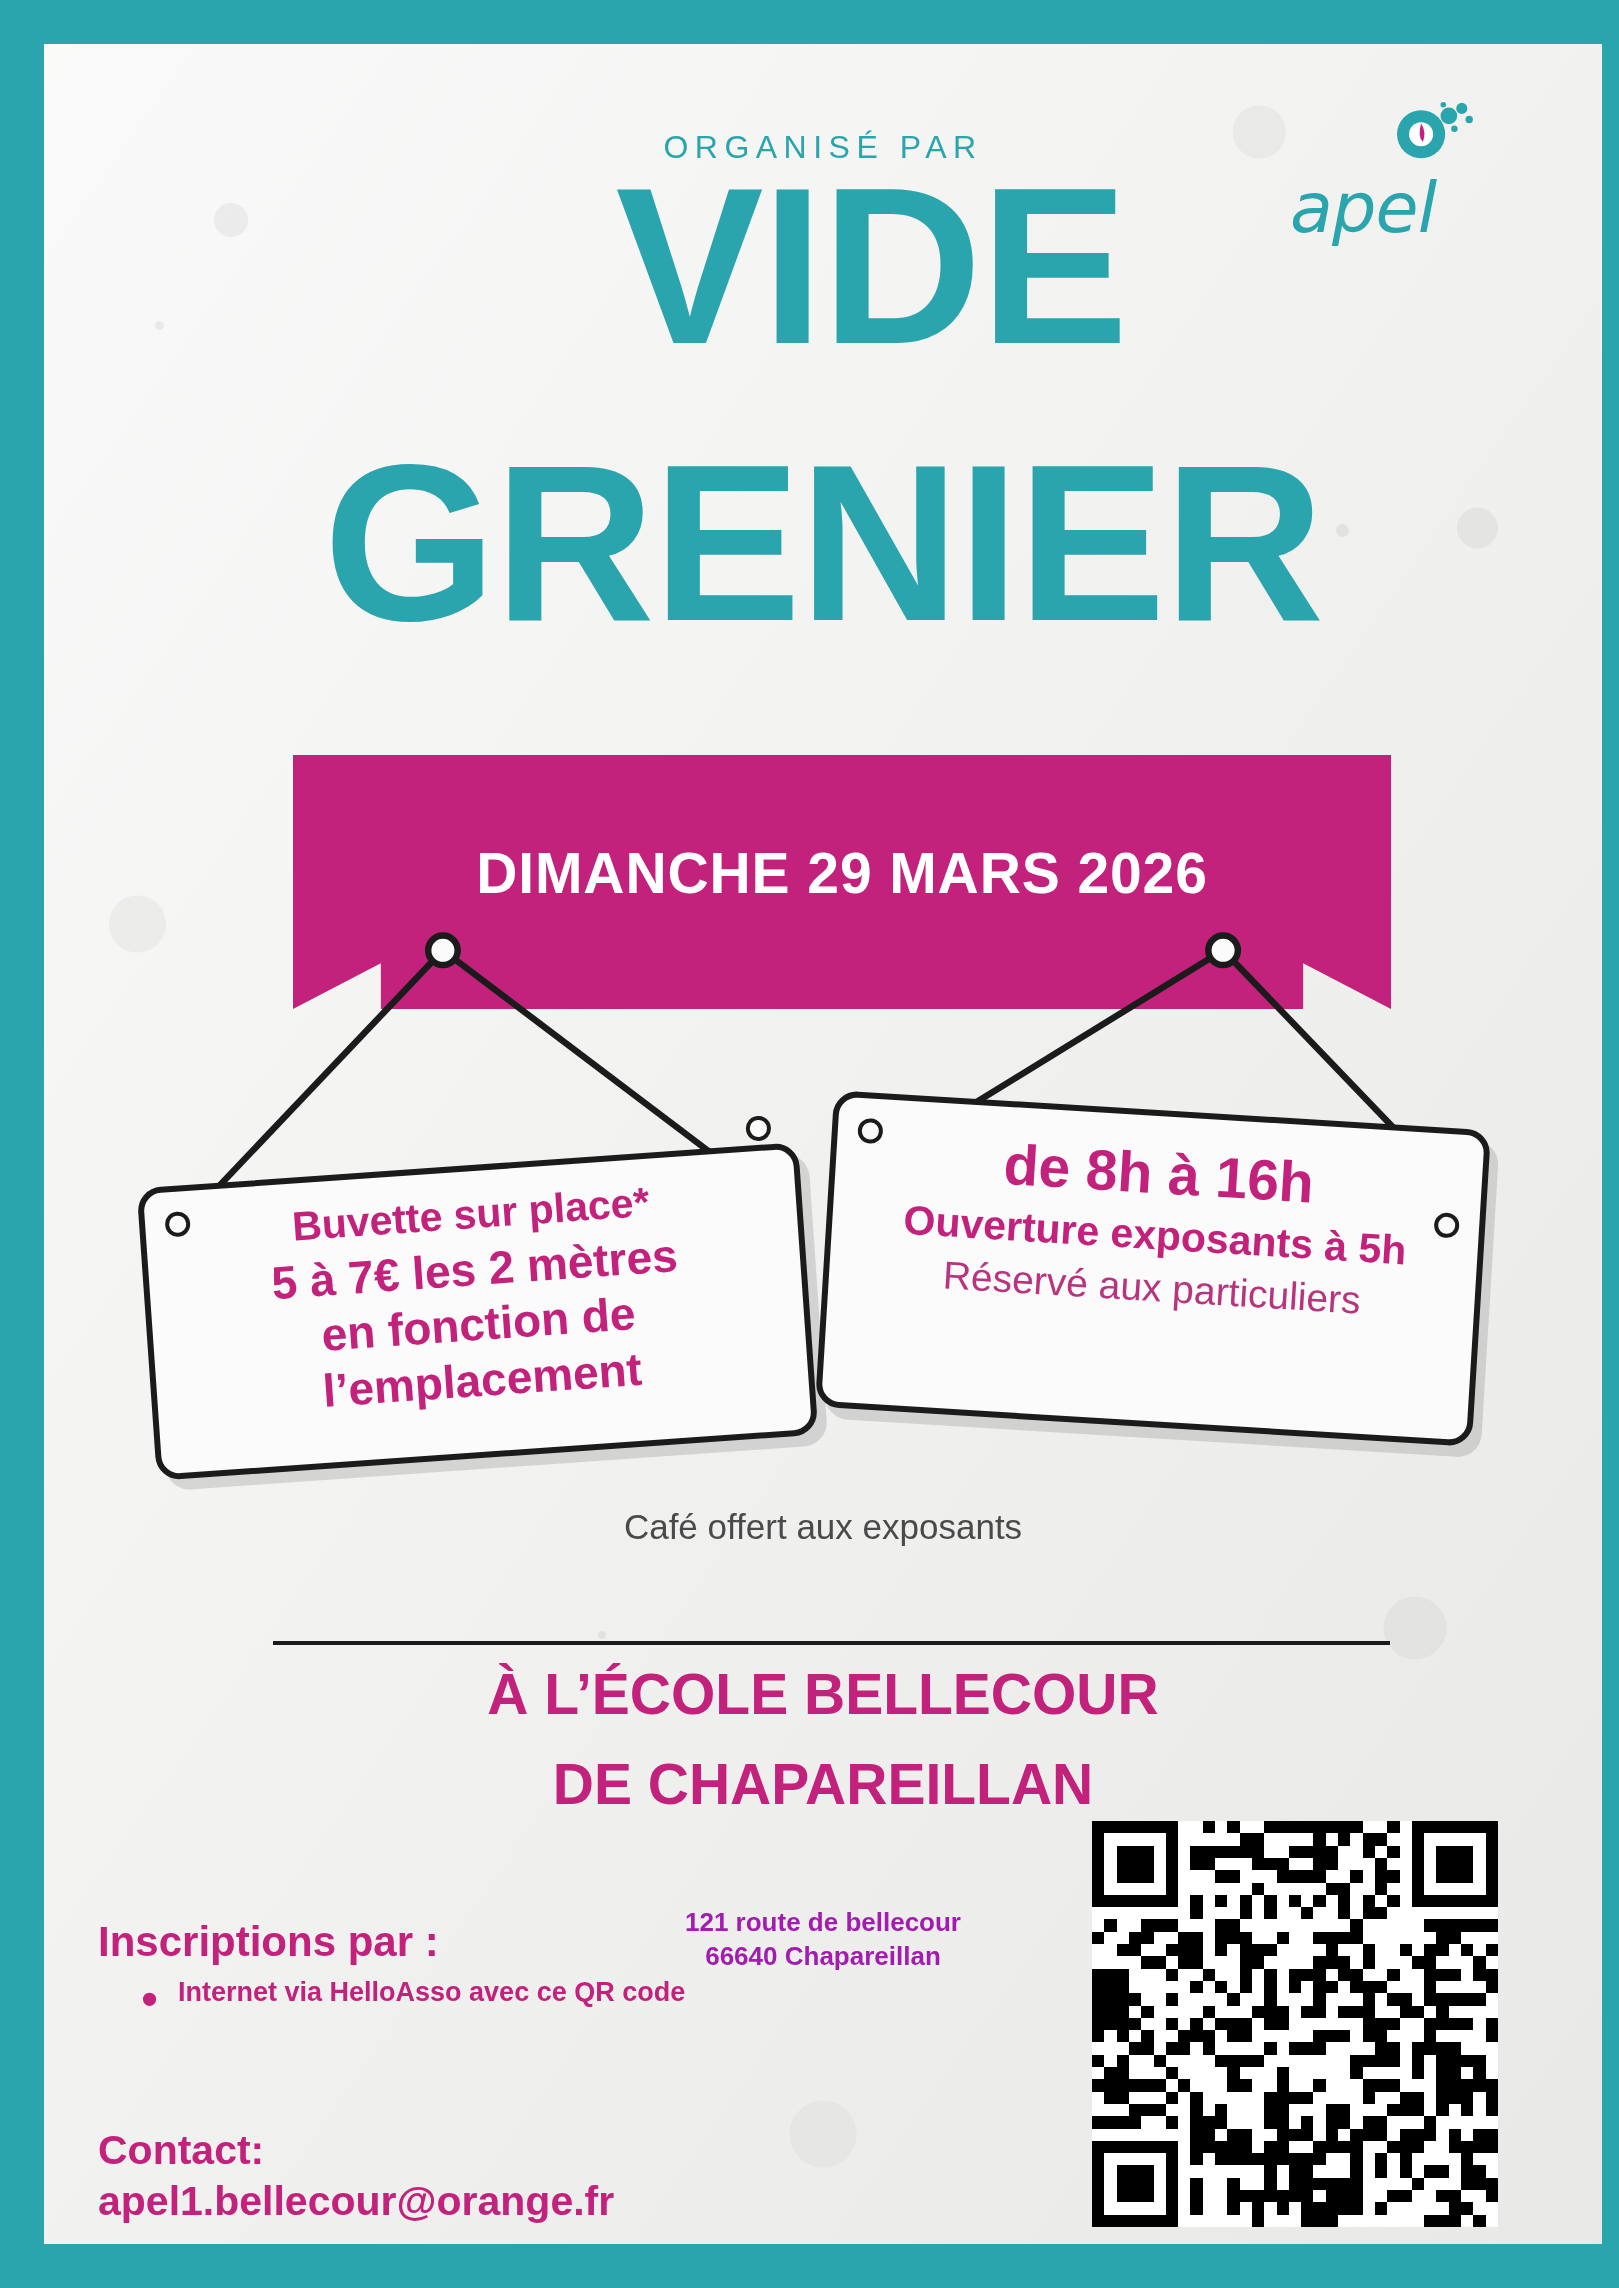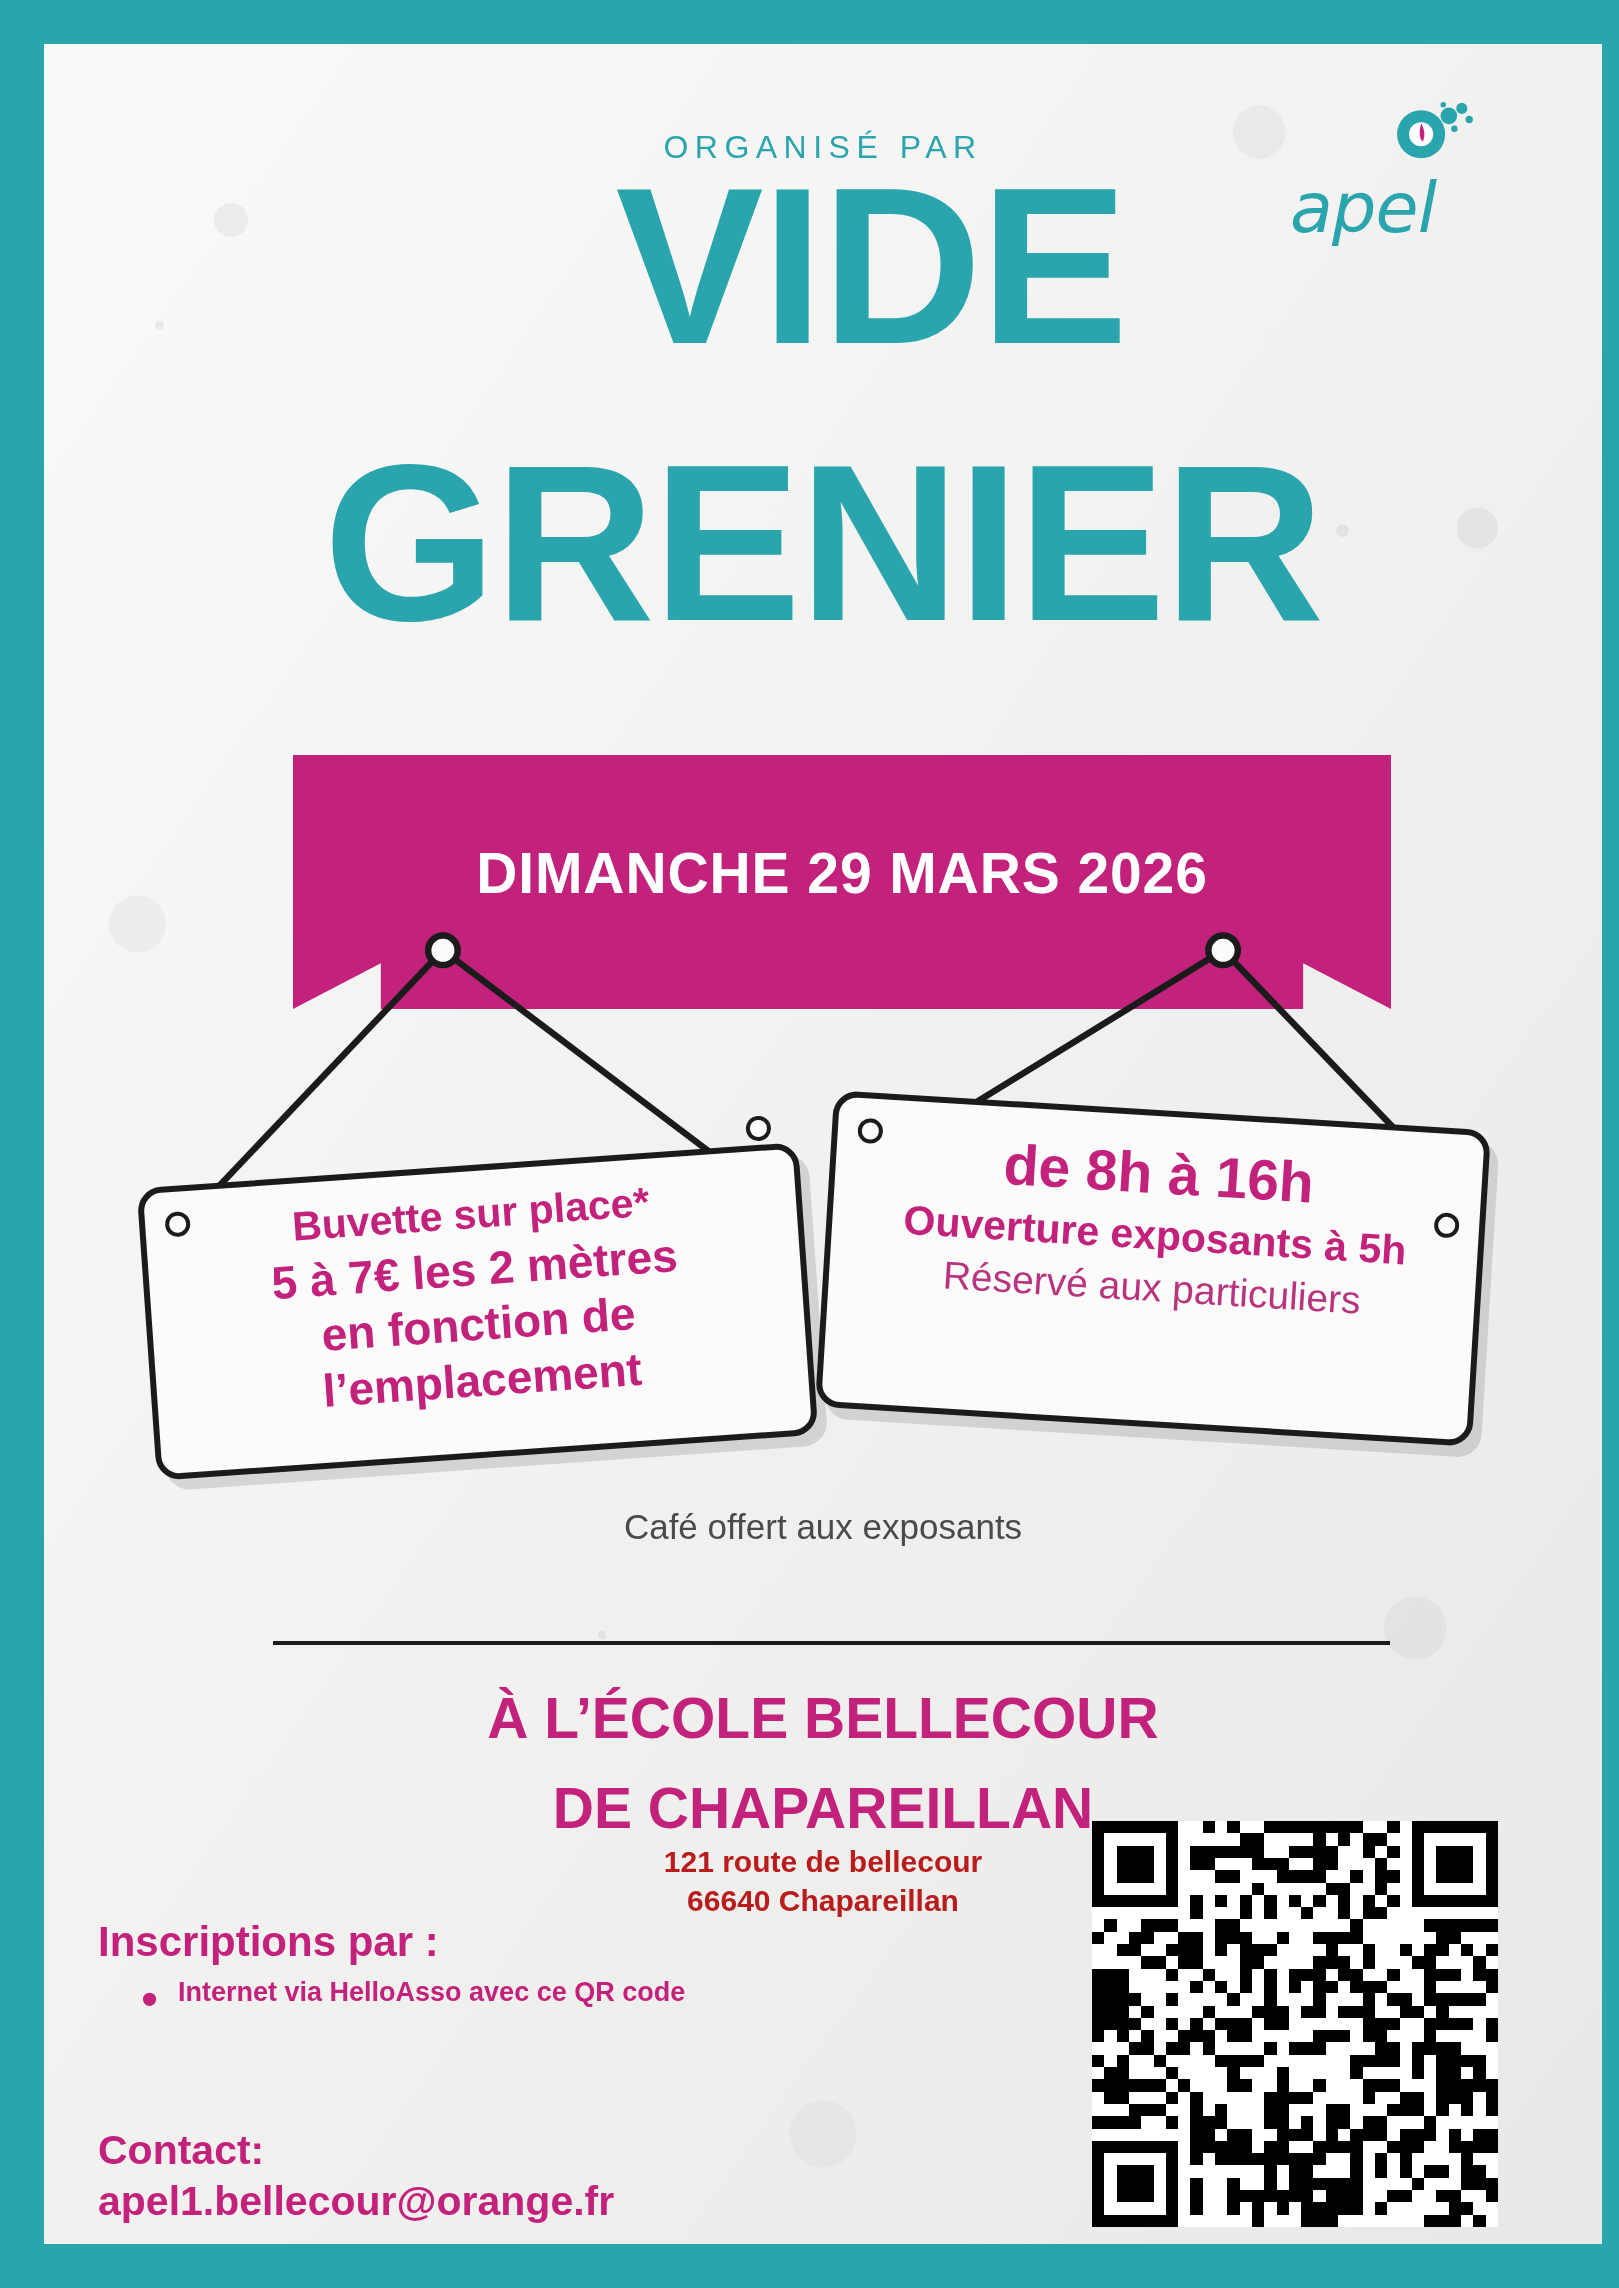--- a/index.html
+++ b/index.html
@@ -120,27 +120,27 @@
   }
   .notes{
     position:absolute;left:295px;top:1527px;width:1015px;
     color:#2aa5ad;font-weight:bold;font-size:24px;line-height:1.25;
   }
   .rule{
     position:absolute;left:229px;top:1597px;width:1117px;height:3.7px;background:#1b1b1b;
   }
   .place1,.place2{
     position:absolute;left:0;width:100%;text-align:center;
-    color:#c2217c;font-weight:bold;margin-top:24px;
+    color:#c2217c;font-weight:bold;
   }
   .place1{top:1617px;font-size:57px;}
   .place2{top:1707px;font-size:57px;}
   .addr{
-    position:absolute;left:0;top:1798px;width:100%;text-align:center;
-    color:#b91c1c;font-weight:bold;font-size:30px;line-height:1.3;
+    position:absolute;left:0;top:1862px;width:100%;text-align:center;
+    color:#a21caf;font-weight:bold;font-size:26px;line-height:1.3;
   }
 
   .insc-title{
     position:absolute;left:54px;top:1874px;
     color:#c2217c;font-weight:bold;font-size:42px;
   }
   .insc-list{
     position:absolute;left:90px;top:1924px;width:960px;
     color:#c2217c;font-weight:bold;font-size:27px;
     list-style:none;padding:0;margin:0;

